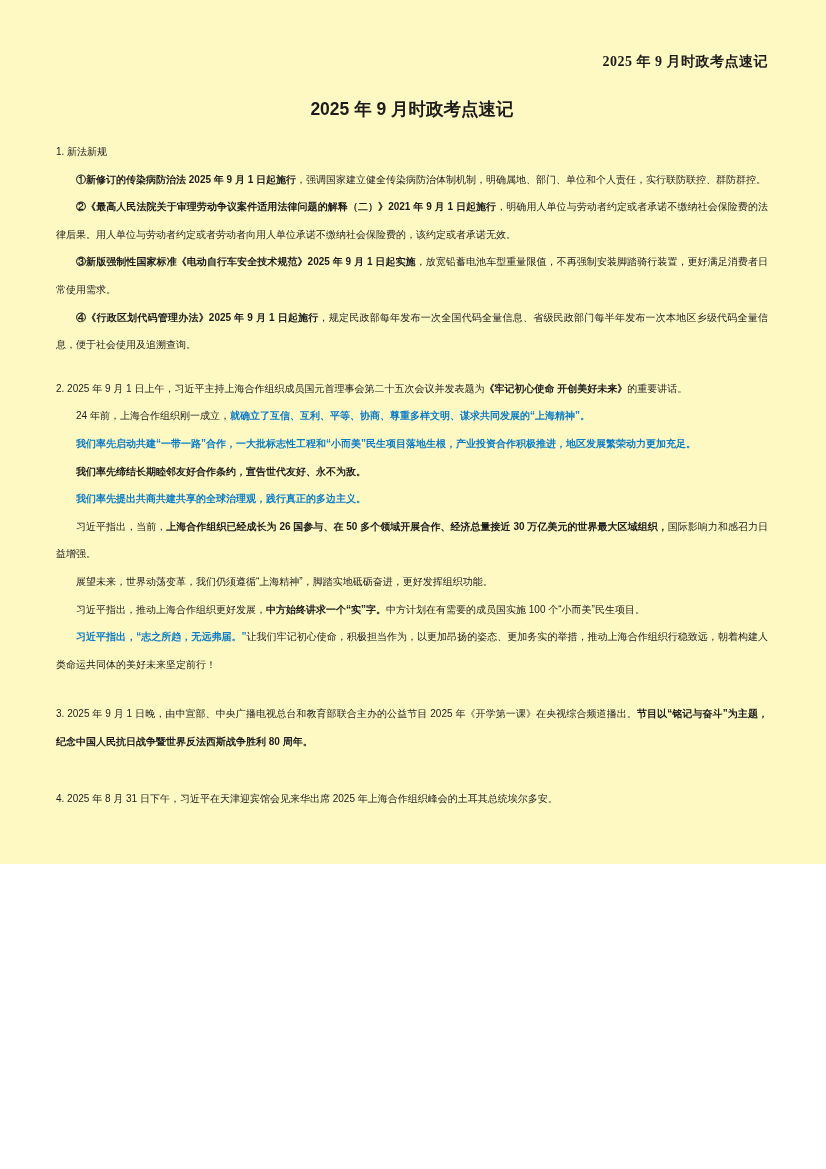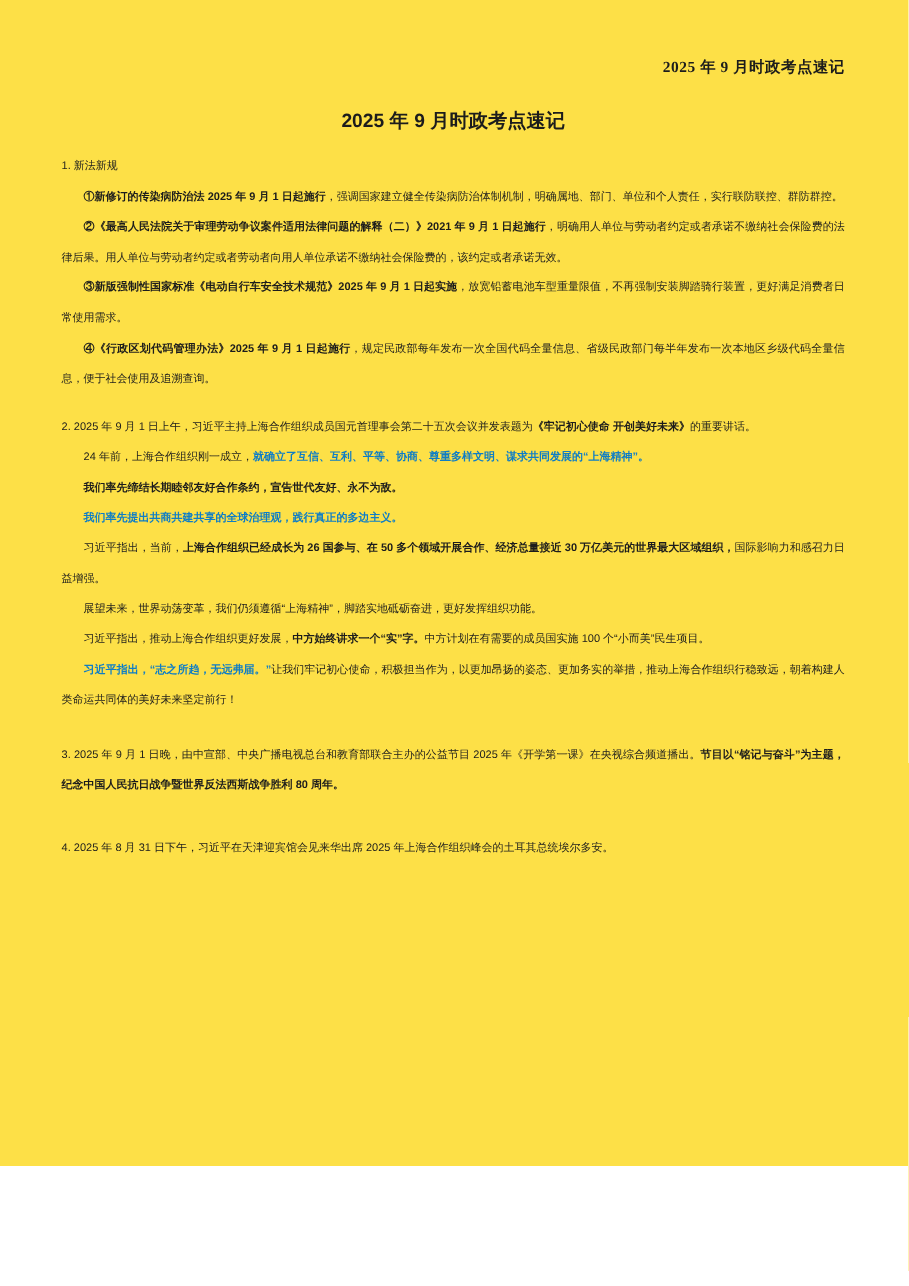--- a/index.html
+++ b/index.html
@@ -1,21 +1,21 @@
 <!DOCTYPE html>
 <html><head>
 <meta charset="utf-8">
 <style>
   html, body { margin: 0; padding: 0; background: #ffffff; }
   .page {
     position: relative;
     width: 826px;
-    height: 1060px;
+    height: 864px;
     margin: 0 auto;
-    background: #fde047;
+    background: #fef9c3;
     color: #1c1c1c;
     font-family: "Liberation Sans", sans-serif;
     overflow: hidden;
     box-sizing: border-box;
   }
   .inner { padding: 52px 58px 0 56px; box-sizing: border-box; }
   .running-header {
     text-align: right;
     font-family: "Liberation Serif", serif;
     font-weight: bold;
@@ -65,20 +65,21 @@
     <div class="running-header">2025 年 9 月时政考点速记</div>
     <h1 class="doc-title">2025 年 9 月时政考点速记</h1>
     <div class="doc-body">
         <p class="para"><span class="r-n">1. 新法新规</span></p>
         <p class="para indent"><span class="r-b">①新修订的传染病防治法 2025 年 9 月 1 日起施行</span><span class="r-n">，强调国家建立健全传染病防治体制机制，明确属地、部门、单位和个人责任，实行联防联控、群防群控。</span></p>
         <p class="para indent"><span class="r-b">②《最高人民法院关于审理劳动争议案件适用法律问题的解释（二）》2021 年 9 月 1 日起施行</span><span class="r-n">，明确用人单位与劳动者约定或者承诺不缴纳社会保险费的法律后果。用人单位与劳动者约定或者劳动者向用人单位承诺不缴纳社会保险费的，该约定或者承诺无效。</span></p>
         <p class="para indent"><span class="r-b">③新版强制性国家标准《电动自行车安全技术规范》2025 年 9 月 1 日起实施</span><span class="r-n">，放宽铅蓄电池车型重量限值，不再强制安装脚踏骑行装置，更好满足消费者日常使用需求。</span></p>
         <p class="para indent"><span class="r-b">④《行政区划代码管理办法》2025 年 9 月 1 日起施行</span><span class="r-n">，规定民政部每年发布一次全国代码全量信息、省级民政部门每半年发布一次本地区乡级代码全量信息，便于社会使用及追溯查询。</span></p>
         <p class="para" style="margin-top: 16px;"><span class="r-n">2. 2025 年 9 月 1 日上午，习近平主持上海合作组织成员国元首理事会第二十五次会议并发表题为</span><span class="r-b">《牢记初心使命 开创美好未来》</span><span class="r-n">的重要讲话。</span></p>
         <p class="para indent"><span class="r-n">24 年前，上海合作组织刚一成立，</span><span class="r-bb">就确立了互信、互利、平等、协商、尊重多样文明、谋求共同发展的“上海精神”。</span></p>
+        <p class="para indent"><span class="r-bb">我们率先启动共建“一带一路”合作，一大批标志性工程和“小而美”民生项目落地生根，产业投资合作积极推进，地区发展繁荣动力更加充足。</span></p>
         <p class="para indent"><span class="r-b">我们率先缔结长期睦邻友好合作条约，宣告世代友好、永不为敌。</span></p>
         <p class="para indent"><span class="r-bb">我们率先提出共商共建共享的全球治理观，践行真正的多边主义。</span></p>
         <p class="para indent"><span class="r-n">习近平指出，当前，</span><span class="r-b">上海合作组织已经成长为 26 国参与、在 50 多个领域开展合作、经济总量接近 30 万亿美元的世界最大区域组织，</span><span class="r-n">国际影响力和感召力日益增强。</span></p>
         <p class="para indent"><span class="r-n">展望未来，世界动荡变革，我们仍须遵循“上海精神”，脚踏实地砥砺奋进，更好发挥组织功能。</span></p>
         <p class="para indent"><span class="r-n">习近平指出，推动上海合作组织更好发展，</span><span class="r-b">中方始终讲求一个“实”字。</span><span class="r-n">中方计划在有需要的成员国实施 100 个“小而美”民生项目。</span></p>
         <p class="para indent"><span class="r-bb">习近平指出，“志之所趋，无远弗届。”</span><span class="r-n">让我们牢记初心使命，积极担当作为，以更加昂扬的姿态、更加务实的举措，推动上海合作组织行稳致远，朝着构建人类命运共同体的美好未来坚定前行！</span></p>
         <p class="para" style="margin-top: 22px;"><span class="r-n">3. 2025 年 9 月 1 日晚，由中宣部、中央广播电视总台和教育部联合主办的公益节目 2025 年《开学第一课》在央视综合频道播出。</span><span class="r-b">节目以“铭记与奋斗”为主题，纪念中国人民抗日战争暨世界反法西斯战争胜利 80 周年。</span></p>
         <p class="para" style="margin-top: 30px;"><span class="r-n">4. 2025 年 8 月 31 日下午，习近平在天津迎宾馆会见来华出席 2025 年上海合作组织峰会的土耳其总统埃尔多安。</span></p>
       </div>
   </div>

